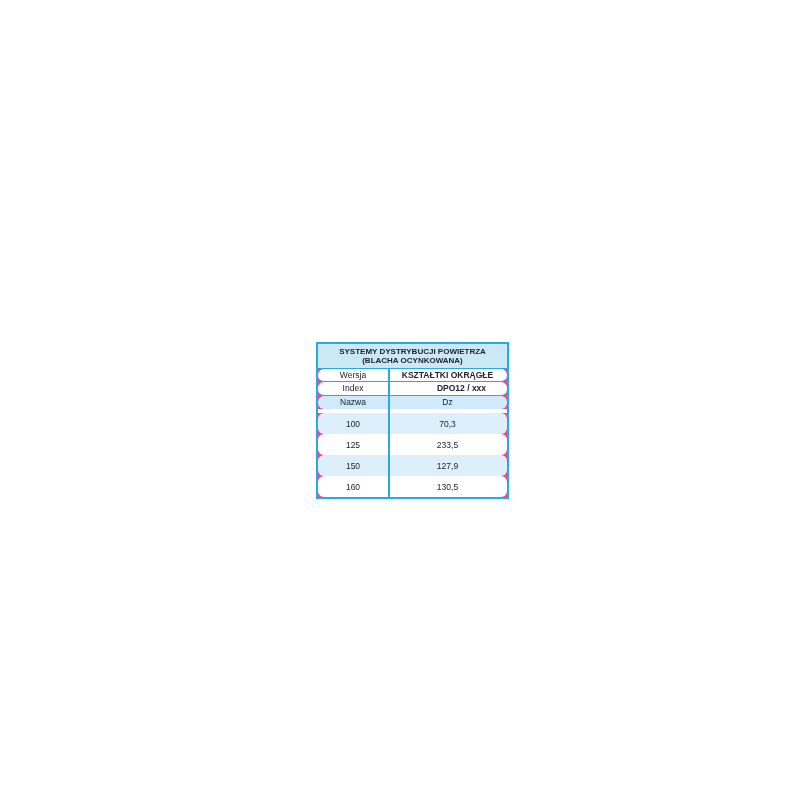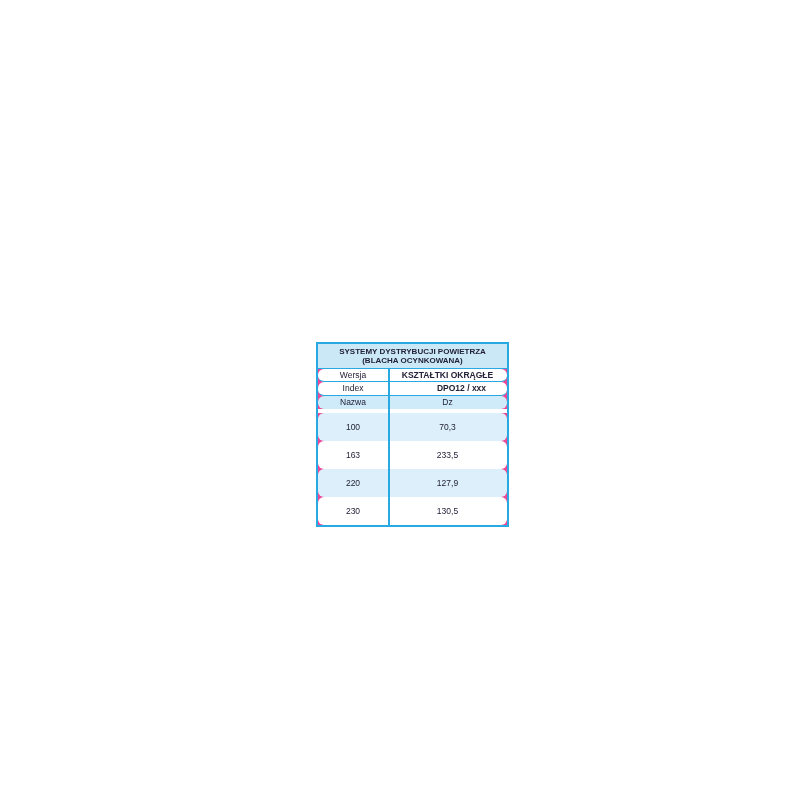--- a/index.html
+++ b/index.html
@@ -59,21 +59,21 @@
 
   .row-wersja { height: 13px; border-bottom: 1.5px solid var(--border, #29a9e1); background: #ffffff; }
   .row-index  { height: 13.5px; border-bottom: 1.5px solid var(--border, #29a9e1); background: #ffffff; gap: 28px; }
   .row-nazwa  { height: 13.5px; background: var(--nazwa-bg, #cfeaf8); }
 
   .row-wersja .cell-value,
   .row-index  .cell-value { font-weight: bold; }
 
   .row-gap { height: 4px; background: #ffffff; }
 
-  .data-row { height: 28px; align-items: center; }
+  .data-row { height: 21px; align-items: center; }
   .data-row:nth-child(odd)  { background: var(--row-alt-bg, #ddeffa); }
   .data-row:nth-child(even) { background: #ffffff; }
 
   .col-divider {
     position: absolute;
     left: 70px;
     top: 24px;           
     bottom: 0;
     width: 1.5px;
     background: var(--border, #29a9e1);
@@ -109,28 +109,28 @@
     </div>
 
     <div class="row-gap"></div>
 
     <div>
       <div class="tbl-row data-row">
         <div class="cell-label">100</div>
         <div class="cell-value">70,3</div>
       </div>
       <div class="tbl-row data-row">
-        <div class="cell-label">163</div>
+        <div class="cell-label">125</div>
         <div class="cell-value">233,5</div>
       </div>
       <div class="tbl-row data-row">
-        <div class="cell-label">220</div>
+        <div class="cell-label">150</div>
         <div class="cell-value">127,9</div>
       </div>
       <div class="tbl-row data-row">
-        <div class="cell-label">230</div>
+        <div class="cell-label">160</div>
         <div class="cell-value">130,5</div>
       </div>
     </div>
 
   </div>
 
 </div>
 
 </body></html>

